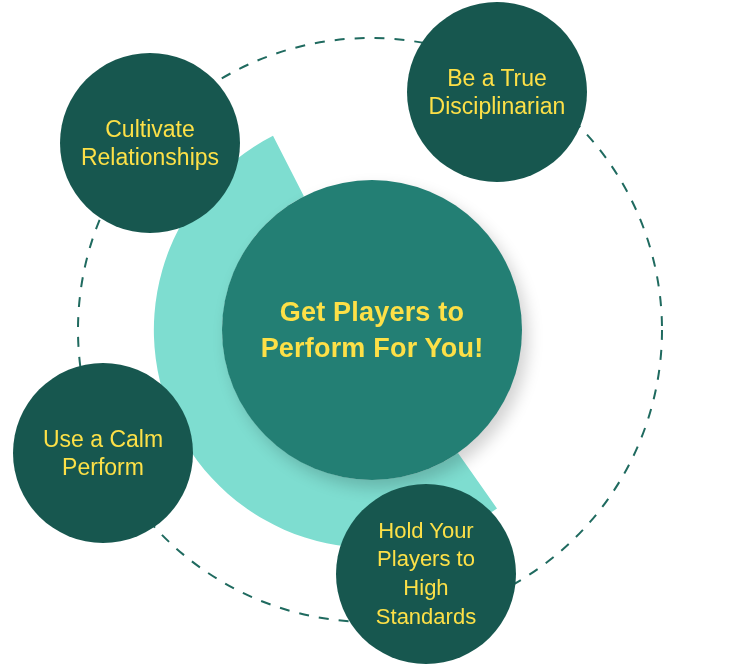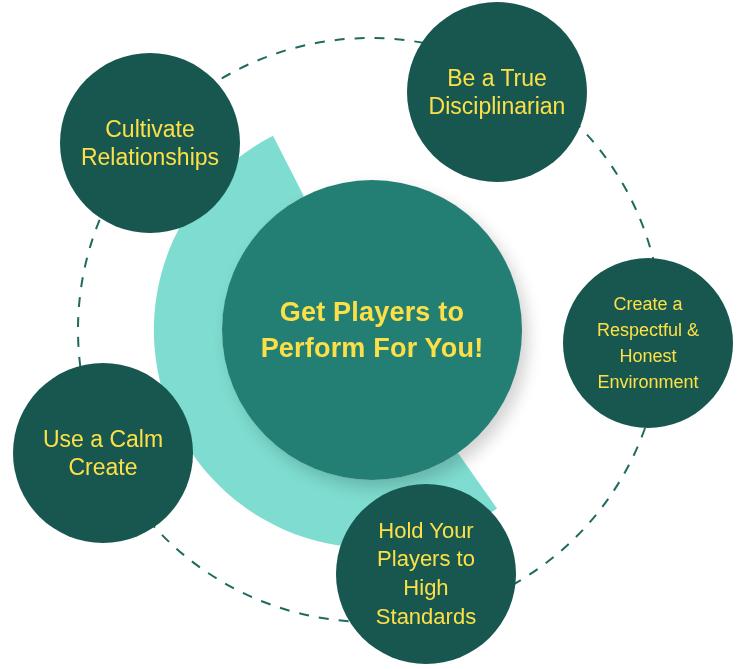--- a/index.html
+++ b/index.html
@@ -85,32 +85,26 @@
   <div class="node satellite sat-cultivate" style="left: 60px; top: 53px; width: 180px; height: 180px; background: rgb(23, 87, 79);">
     <span class="node-label">Cultivate
 Relationships</span>
   </div>
 
   <div class="node satellite sat-discipline" style="left: 407px; top: 2px; width: 180px; height: 180px; background: rgb(23, 87, 79);">
     <span class="node-label">Be a True
 Disciplinarian</span>
   </div>
 
-  <div class="node satellite sat-respect" style="left: 563px; top: 258px; width: 170px; height: 170px; background: rgb(23, 87, 79);">
-    <span class="node-label">Create a
-Respectful &amp;
-Honest
-Environment</span>
-  </div>
 
   <div class="node satellite sat-standards" style="left: 336px; top: 484px; width: 180px; height: 180px; background: rgb(23, 87, 79);">
     <span class="node-label">Hold Your
 Players to
 High
 Standards</span>
   </div>
 
   <div class="node satellite sat-calm" style="left: 13px; top: 363px; width: 180px; height: 180px; background: rgb(23, 87, 79);">
     <span class="node-label">Use a Calm
-Create</span>
+Perform</span>
   </div>
 
 </div>
 
 </body></html>

